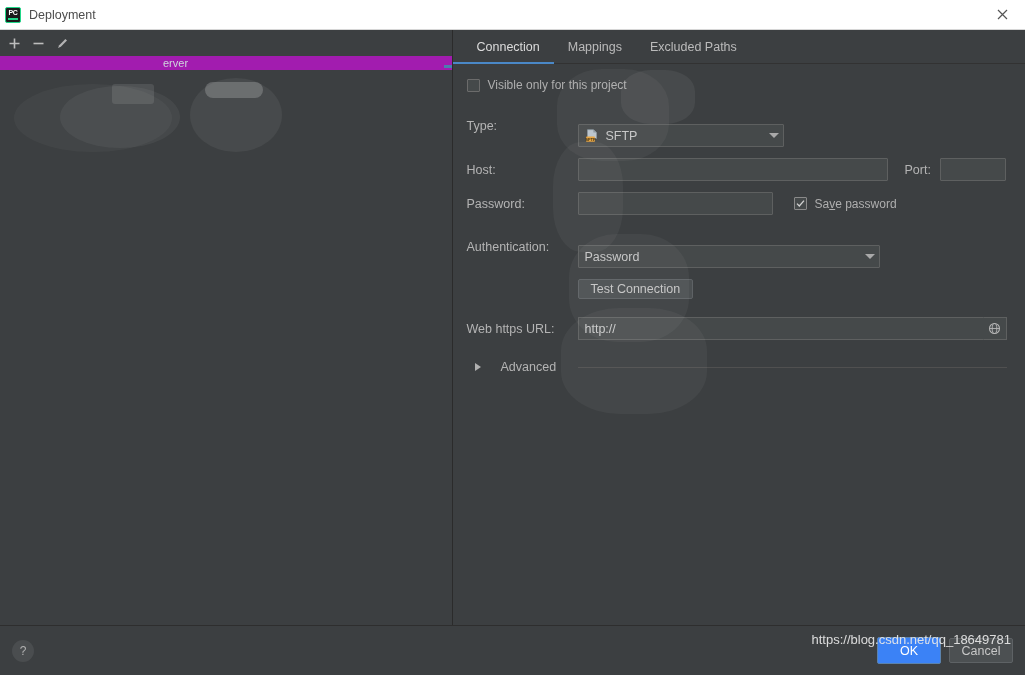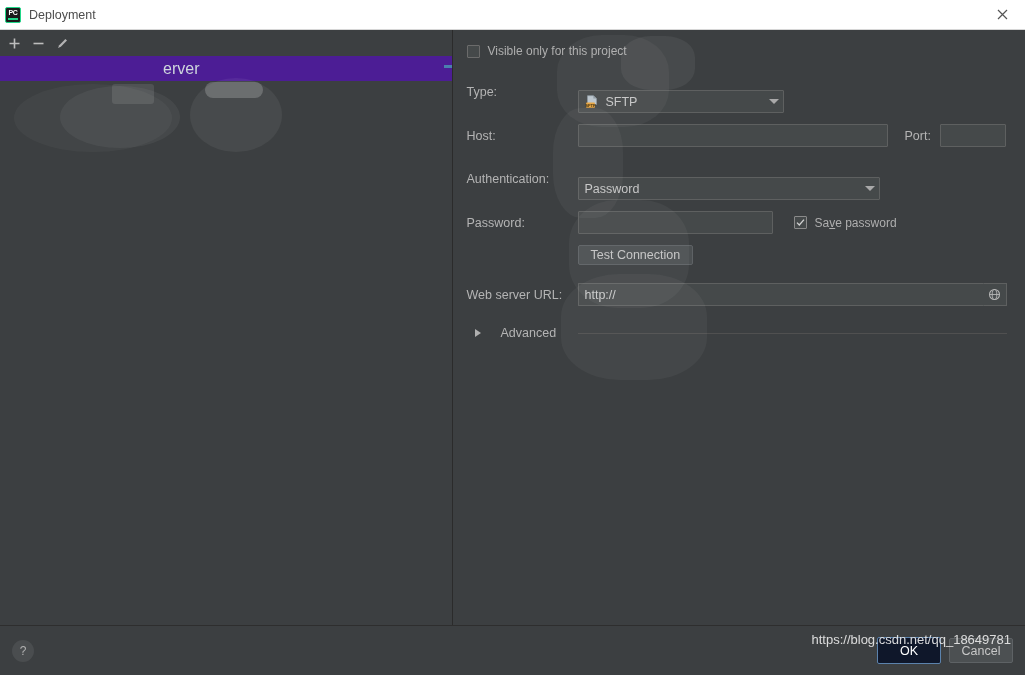--- a/index.html
+++ b/index.html
@@ -84,25 +84,25 @@
     display: flex; align-items: center; justify-content: center;
     color: #b5b5b5;
     cursor: pointer;
   }
   .tb-btn svg { display: block; }
   .server-list {
     flex: 1 1 auto;
     position: relative;
   }
   .server-row {
-    height: 25px;
-    background: #4c1d95;
+    height: 14px;
+    background: #a21caf;
     display: flex; align-items: center;
     color: #cfd6dd;
-    font-size: 16px;
+    font-size: 11px;
     padding-left: 8px;
     position: relative;
   }
   .server-row .label {
     position: absolute;
     left: 163px;
     filter: blur(0.2px);
   }
   .server-row .scroll-dot {
     position: absolute; right: 0; top: 9px;
@@ -291,21 +291,21 @@
     font-size: 12px;
     display: flex; align-items: center; justify-content: center;
     cursor: pointer;
   }
   .bottom-actions {
     margin-left: auto;
     display: flex; align-items: center; gap: 8px;
   }
   .btn-ok {
     min-width: 64px; height: 27px;
-    background: #0f172a; border: 1px solid #5b82ac;
+    background: #3b82f6; border: 1px solid #5b82ac;
     color: #ffffff; font-size: 12.5px;
     display: flex; align-items: center; justify-content: center;
     border-radius: 2px; cursor: pointer;
   }
   .btn-cancel {
     min-width: 64px; height: 25px;
     background: #4c5052; border: 1px solid #5e6265;
     color: #c7c7c7; font-size: 12.5px;
     display: flex; align-items: center; justify-content: center;
     border-radius: 2px; cursor: pointer;
@@ -368,20 +368,26 @@
         <span class="blob b1"></span>
         <span class="blob b2"></span>
         <span class="blob b3"></span>
         <span class="blob b4"></span>
         <span class="blob b5"></span>
       </div>
     </div>
 
     <div class="right-panel">
 
+      <div class="tabs">
+        <span class="tab-underline-stub"></span>
+        <div class="tab active">Connection</div>
+        <div class="tab">Mappings</div>
+        <div class="tab">Excluded Paths</div>
+      </div>
 
       <div class="form">
 
         <div class="row" style="margin-bottom:13px;">
           <span class="cb"></span>
           <span class="cb-label">Visible only for this project</span>
         </div>
 
         <div class="row">
           <span class="lbl">Type:</span>
@@ -401,46 +407,46 @@
 
         <div class="row">
           <span class="lbl">Host:</span>
           <div class="input" style="width:310px;"></div>
           <span class="lbl" style="width:auto;flex:0 0 auto;margin-left:17px;margin-right:9px;">Port:</span>
           <div class="input" style="width:66px;"></div>
         </div>
 
 
         <div class="row">
-          <span class="lbl">Authentication:</span>
-          <div class="combo" style="width:302px;">
-            <span>Password</span>
-            <span class="caret"></span>
-          </div>
-        </div>
-
-        <div class="row">
           <span class="lbl">Password:</span>
           <div class="input" style="width:195px;"></div>
           <span class="cb checked" style="margin-left:21px;">
             <svg class="tick" viewBox="0 0 9 9" aria-hidden="true">
               <path d="M1 4.6 L3.3 7 L8 1.6" stroke="#d2d2d2" stroke-width="1.3" fill="none"></path>
             </svg>
           </span>
           <span class="cb-label"><span>Sa</span><span class="mnem">v</span><span>e password</span></span>
         </div>
 
+        <div class="row">
+          <span class="lbl">Authentication:</span>
+          <div class="combo" style="width:302px;">
+            <span>Password</span>
+            <span class="caret"></span>
+          </div>
+        </div>
+
         <div class="row" style="margin-bottom:18px;">
           <span class="lbl"></span>
           <div class="btn">Test Connection</div>
         </div>
 
 
         <div class="row">
-          <span class="lbl">Web server URL:</span>
+          <span class="lbl">Web https URL:</span>
           <div class="input" style="width:415px;border-right:none;">http://</div>
           <div class="icon-btn">
             <svg width="13" height="13" viewBox="0 0 13 13" aria-hidden="true">
               <circle cx="6.5" cy="6.5" r="5" fill="#4a4e50" stroke="#b4b4b4" stroke-width="1.1"></circle>
               <ellipse cx="6.5" cy="6.5" rx="2.3" ry="5" fill="none" stroke="#b4b4b4" stroke-width="0.9"></ellipse>
               <path d="M1.6 6.5 H11.4" stroke="#b4b4b4" stroke-width="0.9"></path>
             </svg>
           </div>
         </div>
 

